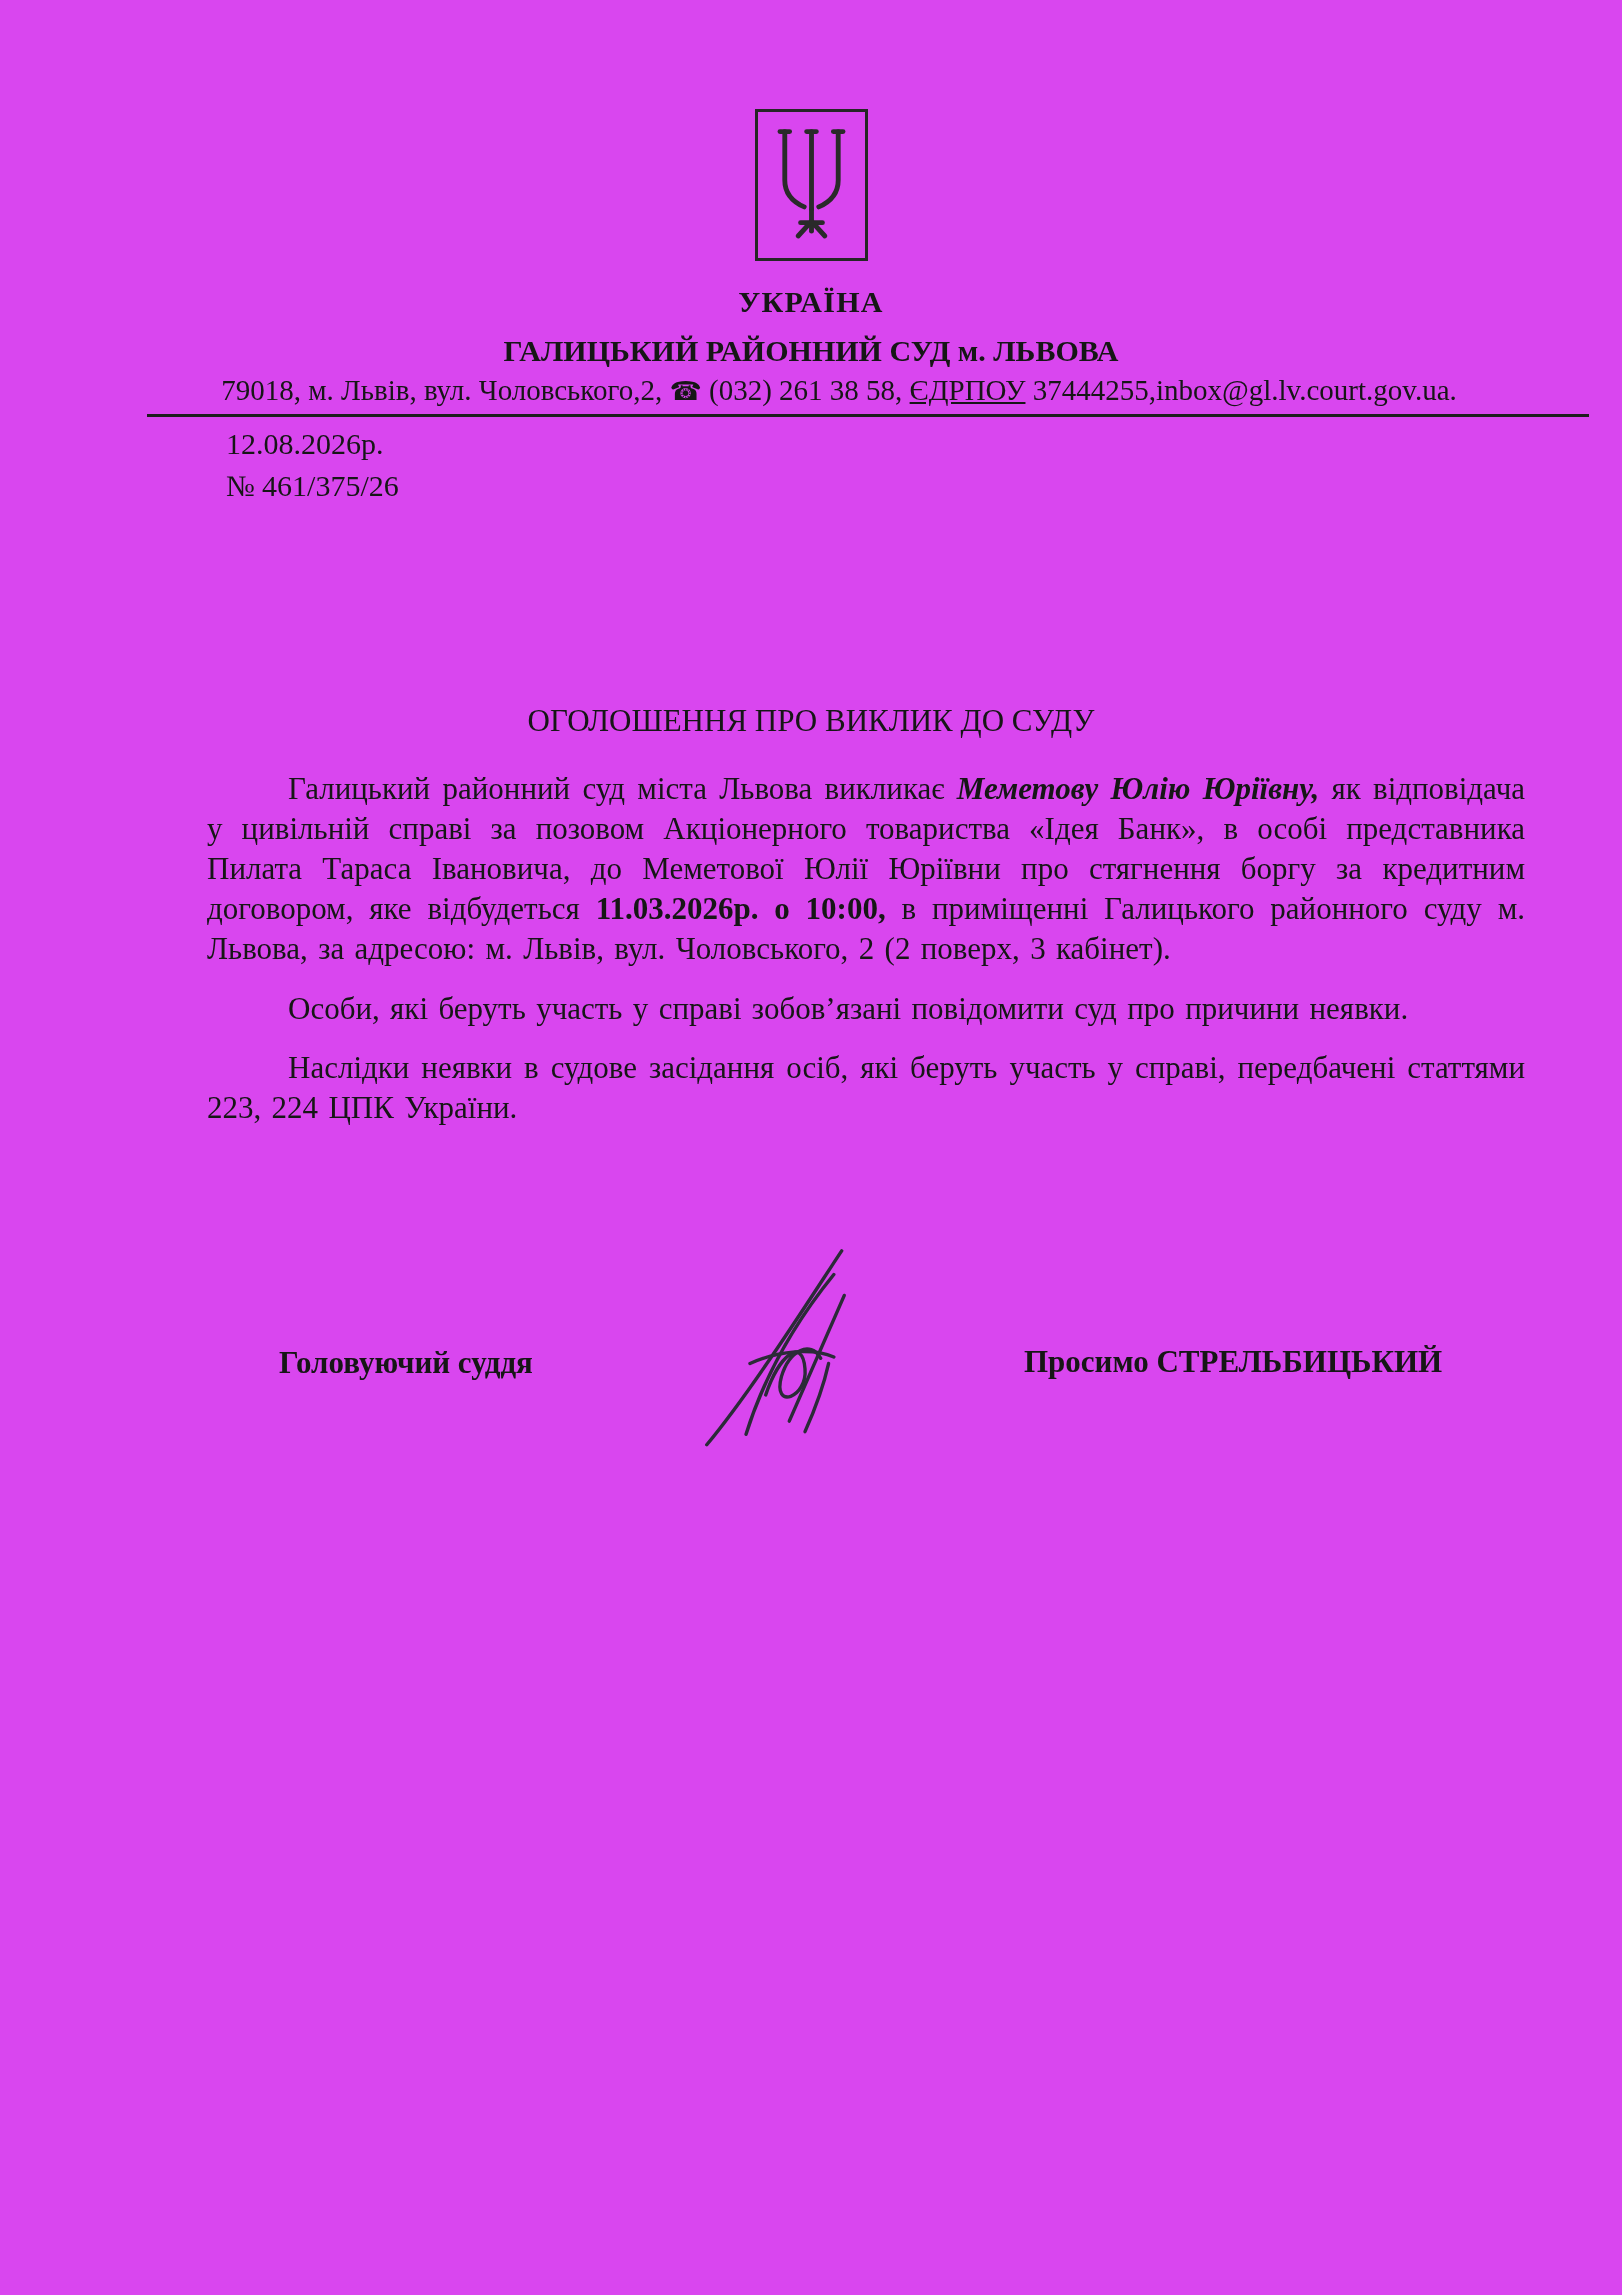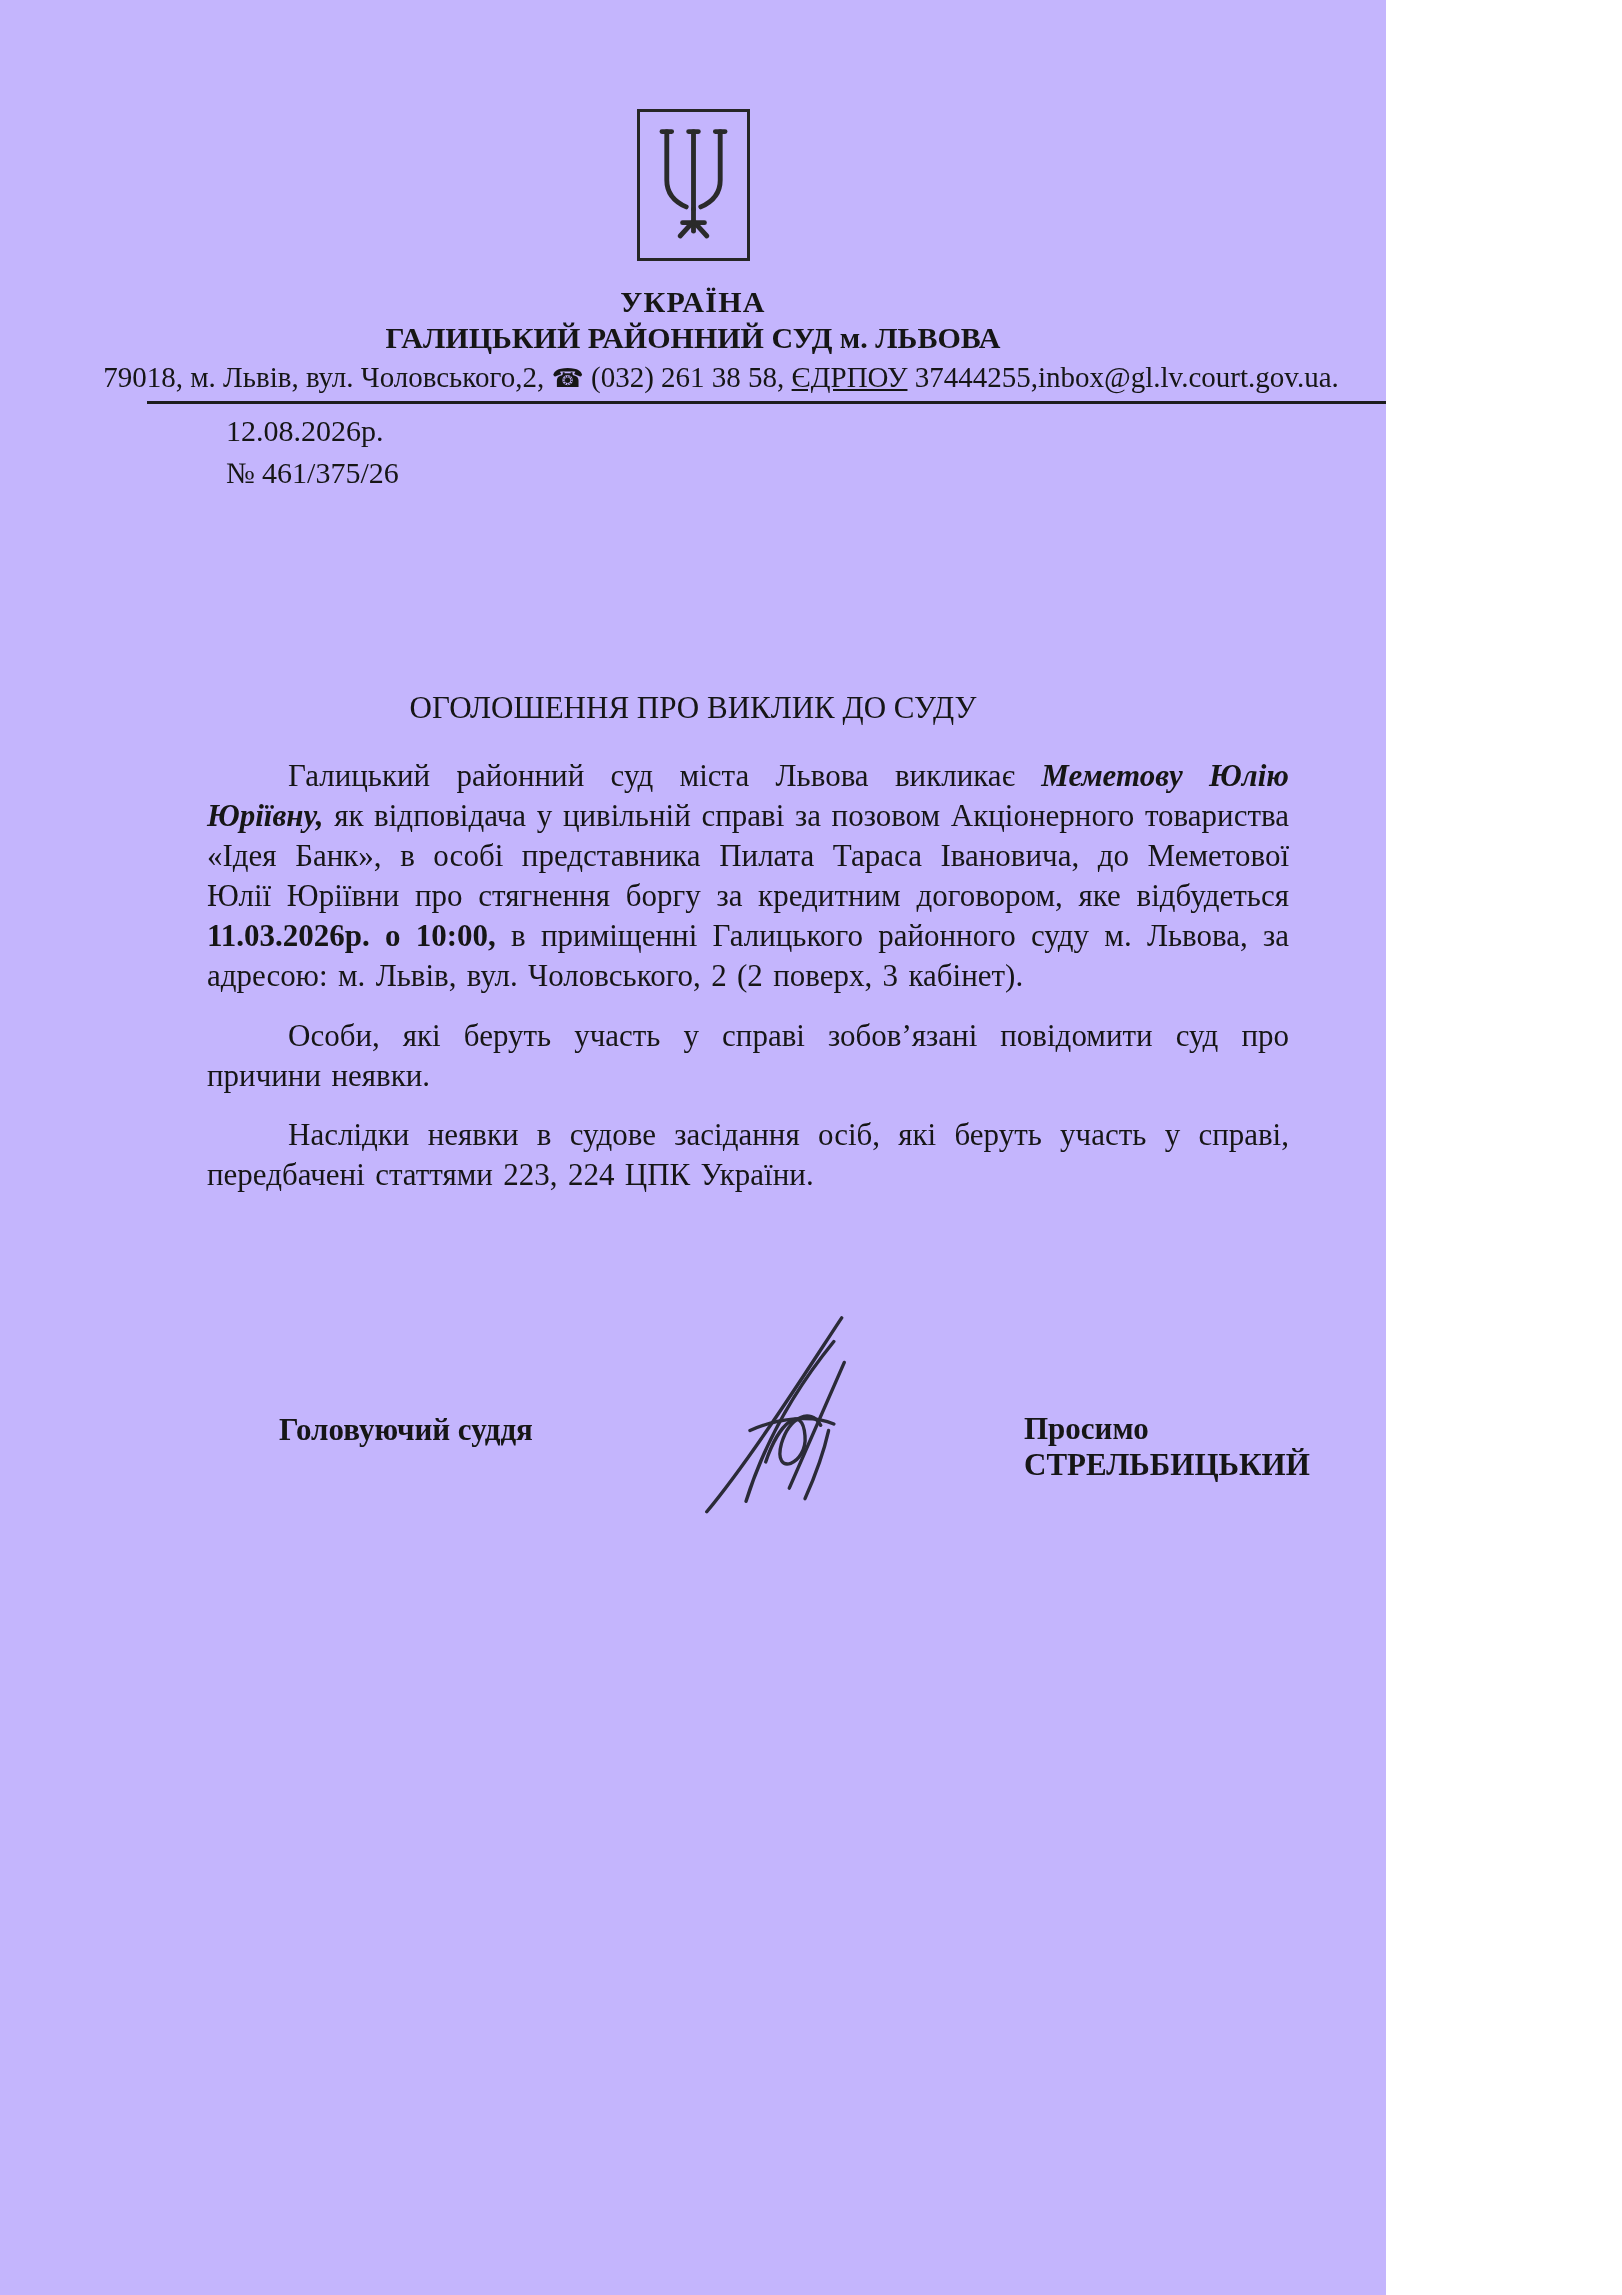--- a/index.html
+++ b/index.html
@@ -3,23 +3,23 @@
 <meta charset="utf-8">
 <title>Court Summons Document</title>
 <style>
   html, body {
     margin: 0;
     padding: 0;
     background: #ffffff;
   }
   .page {
     position: relative;
-    width: 1386px;
+    width: 1622px;
     height: 2295px;
-    background: #c4b5fd;
+    background: #d946ef;
     color: #161616;
     font-family: "Liberation Serif", "DejaVu Serif", serif;
     overflow: hidden;
   }
   
   .emblem-box {
     width: 113px;
     height: 152px;
     border: 3.3px solid #262626;
     box-sizing: border-box;
@@ -32,21 +32,21 @@
     text-align: center;
     font-weight: bold;
     font-size: 30px;
     letter-spacing: 1.3px;
     margin-top: 23.6px;
   }
   .court-name {
     text-align: center;
     font-weight: bold;
     font-size: 30px;
-    margin-top: 2px;
+    margin-top: 15px;
   }
   .address-line {
     font-size: 29px;
     margin-top: 6.5px;
     text-align: center;
     padding-left: 56px;
     white-space: nowrap;
   }
   .address-line .phone {
     font-family: "DejaVu Sans", sans-serif;

